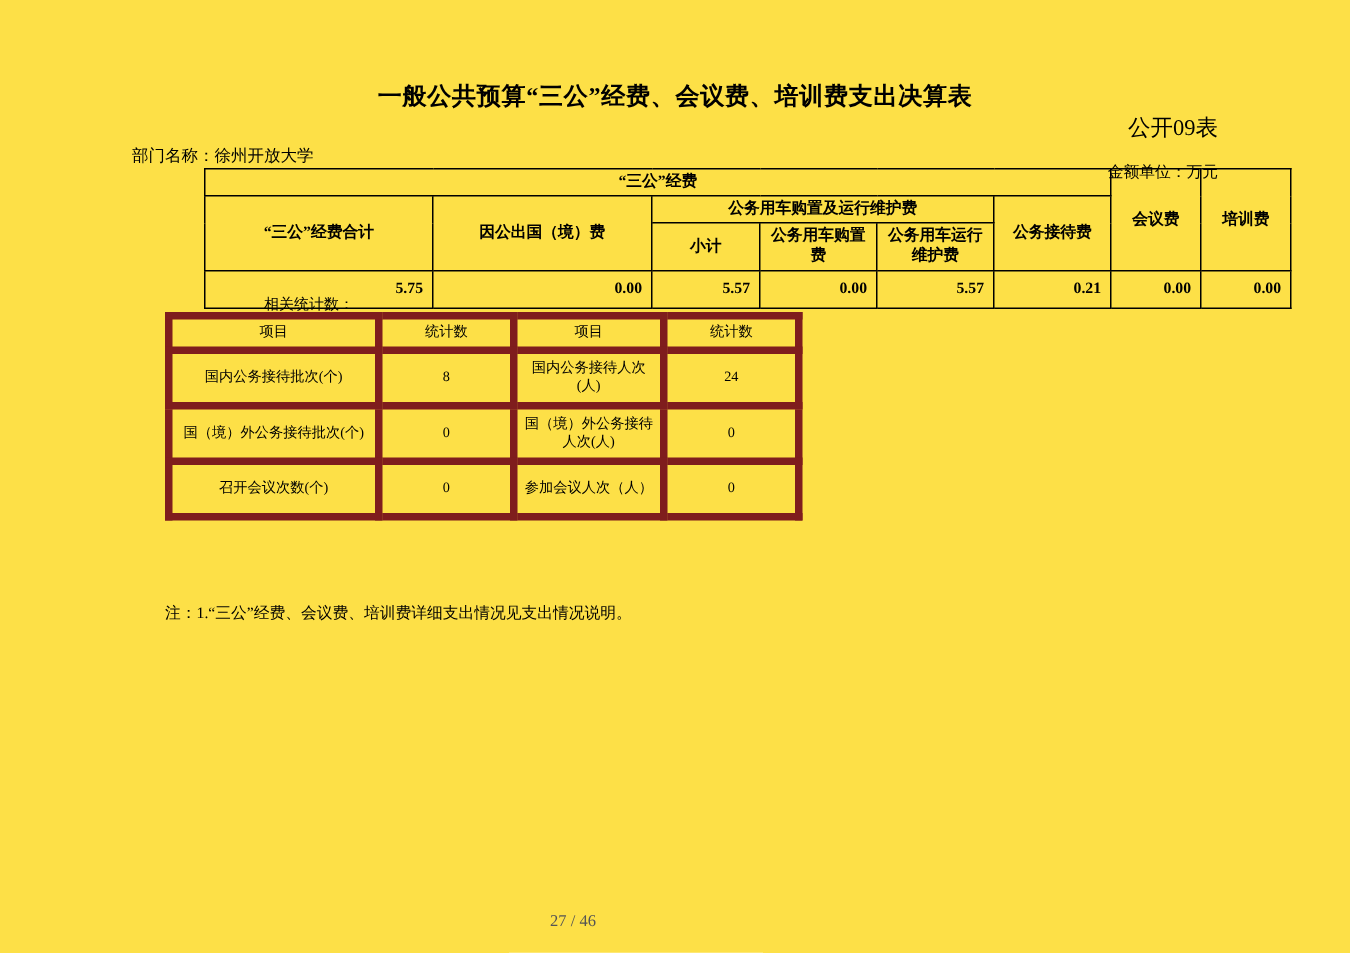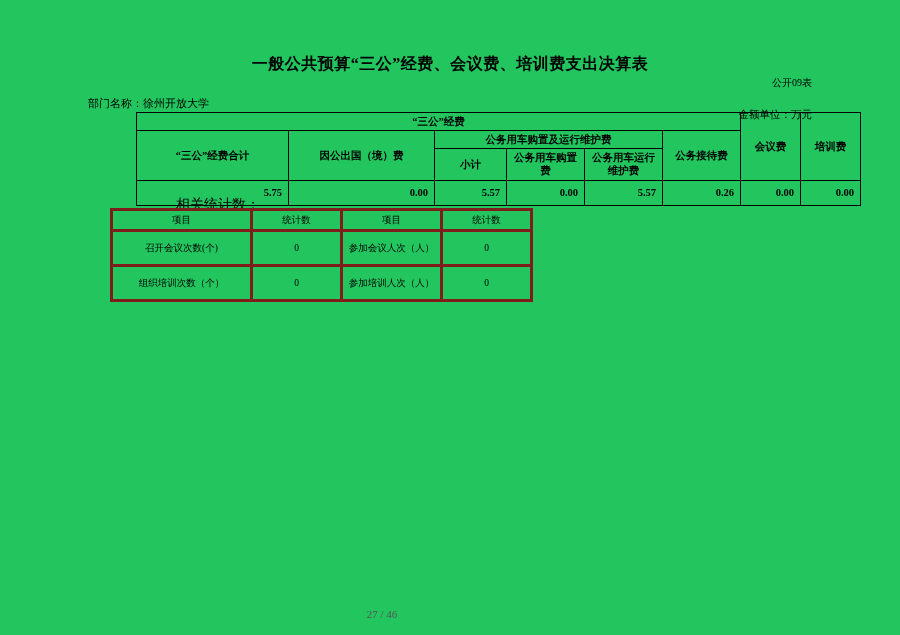--- a/index.html
+++ b/index.html
@@ -13,37 +13,37 @@
     font-family: "Liberation Serif", "DejaVu Serif", serif;
     color: #000000;
     position: relative;
     overflow: hidden;
   }
   .page {
     position: absolute;
     left: 0; top: 0;
     width: 900px;
     height: 635px;
-    background: #22c55e;
+    background: #fde047;
   }
   .doc-title {
     position: absolute;
     left: 0;
     top: 54px;
     width: 900px;
     text-align: center;
     font-size: 16px;
     font-weight: bold;
     letter-spacing: 0.5px;
   }
   .form-code {
     position: absolute;
     right: 88px;
     top: 76px;
-    font-size: 10px;
+    font-size: 15px;
   }
   .dept-line {
     position: absolute;
     left: 88px;
     top: 96px;
     font-size: 11px;
   }
   .unit-line {
     position: absolute;
     right: 88px;
@@ -74,30 +74,30 @@
   .main-table td.val {
     font-weight: bold;
     text-align: right;
     padding-right: 6px;
     height: 20px;
   }
   .stat-label {
     position: absolute;
     left: 176px;
     top: 196px;
-    font-size: 14px;
+    font-size: 10px;
   }
   .stat-table {
     position: absolute;
     left: 110px;
     top: 208px;
     width: 420px;
   }
   .stat-table td {
-    border: 3px solid #7f1d1d;
+    border: 5px solid #7f1d1d;
     font-size: 9.5px;
     text-align: center;
     vertical-align: middle;
     padding: 1px 2px;
     line-height: 1.3;
     height: 30px;
   }
   .stat-table td.head {
     height: 16px;
   }
@@ -159,21 +159,21 @@
         <td>小计</td>
         <td>公务用车购置费</td>
         <td>公务用车运行维护费</td>
       </tr>
       <tr>
         <td class="val">5.75</td>
         <td class="val">0.00</td>
         <td class="val">5.57</td>
         <td class="val">0.00</td>
         <td class="val">5.57</td>
-        <td class="val">0.26</td>
+        <td class="val">0.21</td>
         <td class="val">0.00</td>
         <td class="val">0.00</td>
       </tr>
     </tbody>
   </table>
 
   <div class="stat-label">相关统计数：</div>
 
   <table class="stat-table">
     <colgroup>
@@ -183,32 +183,39 @@
       <col style="width:90px">
     </colgroup>
     <tbody>
       <tr>
         <td class="head">项目</td>
         <td class="head">统计数</td>
         <td class="head">项目</td>
         <td class="head">统计数</td>
       </tr>
       <tr>
+        <td>国内公务接待批次(个)</td>
+        <td>8</td>
+        <td>国内公务接待人次(人)</td>
+        <td>24</td>
+      </tr>
+      <tr>
+        <td>国（境）外公务接待批次(个)</td>
+        <td>0</td>
+        <td>国（境）外公务接待人次(人)</td>
+        <td>0</td>
+      </tr>
+      <tr>
         <td>召开会议次数(个)</td>
         <td>0</td>
         <td>参加会议人次（人）</td>
-        <td>0</td>
-      </tr>
-      <tr>
-        <td>组织培训次数（个）</td>
-        <td>0</td>
-        <td>参加培训人次（人）</td>
         <td>0</td>
       </tr>
     </tbody>
   </table>
 
   <div class="notes">
+    <div>注：1.“三公”经费、会议费、培训费详细支出情况见支出情况说明。</div>
   </div>
 
   <div class="page-number">27 / 46</div>
 
 </div>
 
 </body></html>

